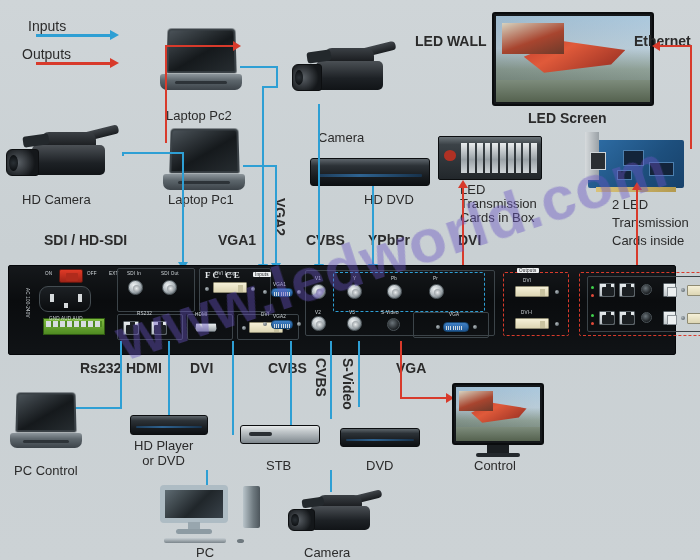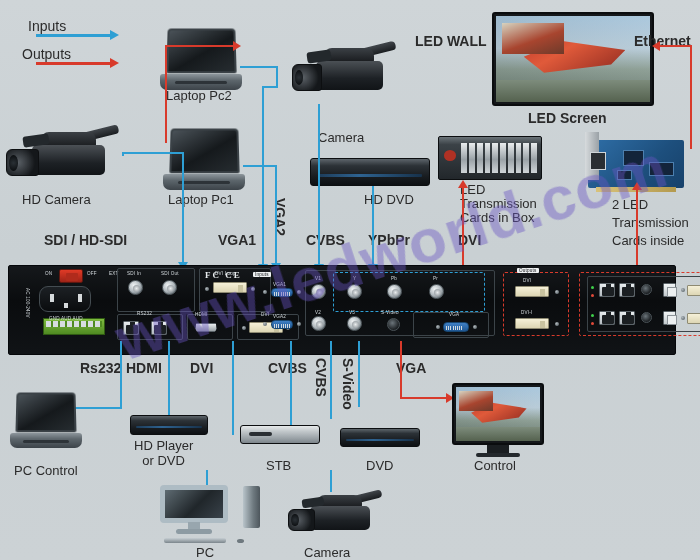--- a/index.html
+++ b/index.html
@@ -194,21 +194,21 @@
     <div class="leg-txt b" style="left:28px; top:18px;">Inputs</div>
     <div class="leg-arrow" style="left:36px; top:34px; width:76px; background:#2e9fd4; color:#2e9fd4;"></div>
     <div class="leg-txt b" style="left:22px; top:46px;">Outputs</div>
     <div class="leg-arrow" style="left:36px; top:62px; width:76px; background:#d83a2b; color:#d83a2b;"></div>
   </div>
 
   <div class="dev laptop" style="left:160px; top:28px; width:82px; height:62px;">
     <div class="screen"></div>
     <div class="base"></div>
   </div>
-  <div class="lbl" style="left:166px; top:88px;">Laptop Pc2</div>
+  <div class="lbl" style="left:166px; top:108px;">Laptop Pc2</div>
 
   <div class="dev cam" style="left:292px; top:44px; width:108px; height:60px;">
     <div class="mic"></div>
     <div class="hand"></div>
     <div class="body"></div>
     <div class="vf"></div>
     <div class="lens"></div>
   </div>
   <div class="lbl" style="left:318px; top:130px;">Camera</div>
 

